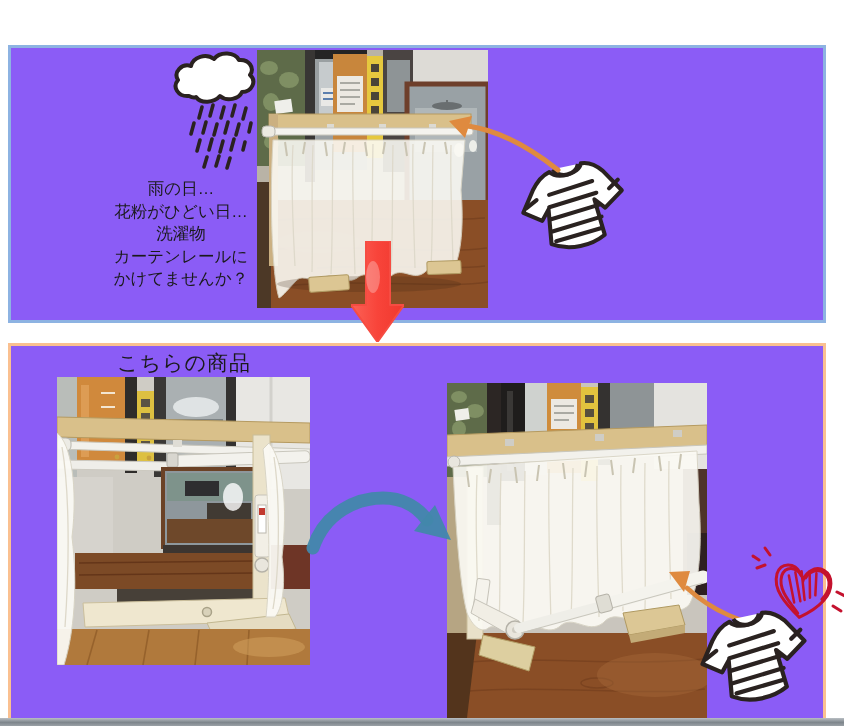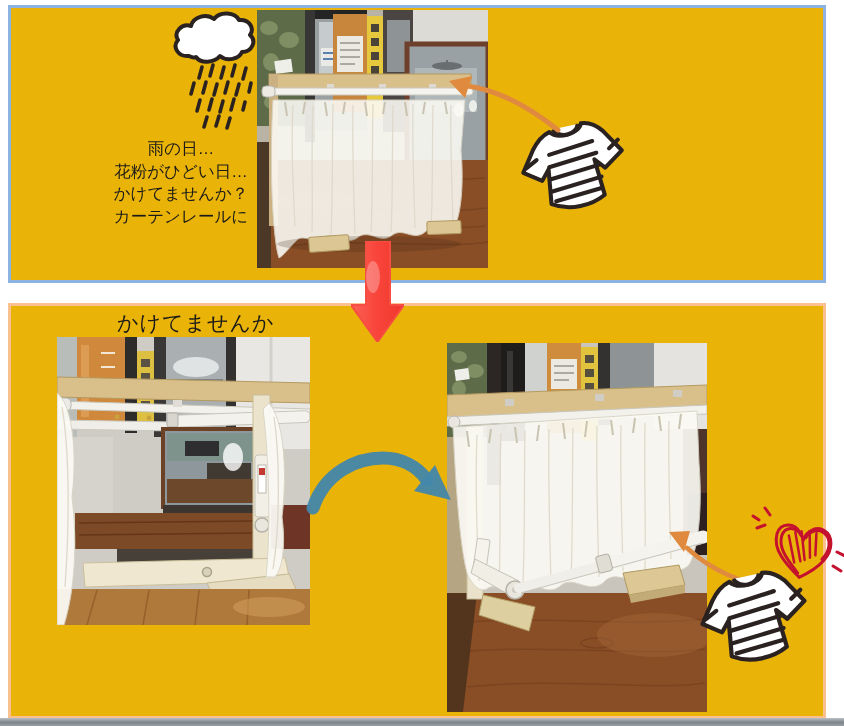--- a/index.html
+++ b/index.html
@@ -1,19 +1,19 @@
 <!DOCTYPE html>
 <html><head>
 <meta charset="utf-8">
 <style>
   html,body{margin:0;padding:0;background:#fff;}
   .canvas{position:relative;width:844px;height:726px;background:#fff;overflow:hidden;
           font-family:"Liberation Sans","DejaVu Sans",sans-serif;color:#1a1a1a;}
   .abs{position:absolute;}
-  .panel{position:absolute;background:#eab308;}
+  .panel{position:absolute;background:#8b5cf6;margin-top:40px;}
   .panel-top{left:8px;top:5px;width:812px;height:272px;border:3px solid #8db3e2;}
   .panel-bottom{left:8px;top:303px;width:812px;height:410px;border:3px solid #fac090;}
   .bottom-bar{left:0;top:718px;width:844px;height:8px;
               background:linear-gradient(#b9bfc4,#7e868c 55%,#9aa1a6);}
   .msg{left:38px;top:129px;width:264px;text-align:center;font-size:16.5px;line-height:22.5px;}
   .title{left:106px;top:3px;font-size:21px;letter-spacing:1px;}
   .caption-mid{left:300px;top:254px;font-size:18px;line-height:26px;}
   .caption-right{left:708px;top:139px;width:112px;text-align:center;font-size:17px;line-height:21.5px;}
   .photo{display:block;}
   svg{display:block;}
@@ -47,22 +47,23 @@
           <line x1="80" y1="92" x2="78" y2="100"></line>
         <line x1="42" y1="107" x2="39" y2="117"></line>
           <line x1="54" y1="106" x2="51" y2="116"></line>
           <line x1="65" y1="108" x2="62" y2="118"></line>
       </g>
     </svg>
 
     <div class="abs msg">
       <div>雨の日…</div>
       <div>花粉がひどい日…</div>
+      <div>洗濯物</div>
+      <div>カーテンレールに</div>
       <div>かけてませんか？</div>
-      <div>カーテンレールに</div>
     </div>
 
     <svg class="abs photo" style="left:246px;top:2px" width="231" height="258" viewBox="0 0 231 258">
       <rect width="231" height="258" fill="#b9b3a6"></rect>
 
       <rect x="0" y="0" width="48" height="116" fill="#5e6b49"></rect>
       <g fill="#7f8f63">
           <ellipse cx="12" cy="18" rx="9" ry="7"></ellipse>
           <ellipse cx="32" cy="30" rx="10" ry="8"></ellipse>
           <ellipse cx="14" cy="52" rx="8" ry="9"></ellipse>
@@ -183,21 +184,21 @@
           <stop offset="0.5" stop-color="#f8443a"></stop>
           <stop offset="1" stop-color="#ef382e"></stop>
       </linearGradient>
     </defs>
     <polygon points="15,0 39,0 39,64 53,64 26.5,101 0,64 15,64" fill="url(#rg)" stroke="#f64c42" stroke-width="2" stroke-linejoin="round"></polygon>
     <ellipse cx="22" cy="36" rx="7" ry="16" fill="#ffffff" opacity="0.28"></ellipse>
   </svg>
 
   <div class="panel panel-bottom">
 
-    <div class="abs title">かけてませんか</div>
+    <div class="abs title">こちらの商品</div>
 
     <svg class="abs photo" style="left:46px;top:31px" width="253" height="288" viewBox="0 0 253 288">
       <rect width="253" height="288" fill="#cfccc5"></rect>
       <rect x="0" y="0" width="20" height="100" fill="#b9bdb9"></rect>
       <rect x="20" y="0" width="48" height="88" fill="#d0893c"></rect>
       <rect x="24" y="8" width="8" height="72" fill="#dd9c54"></rect>
       <g stroke="#f3e6d2" stroke-width="2">
           <line x1="44" y1="16" x2="58" y2="16"></line>
           <line x1="44" y1="30" x2="58" y2="30"></line>
           <line x1="44" y1="44" x2="56" y2="44"></line>

